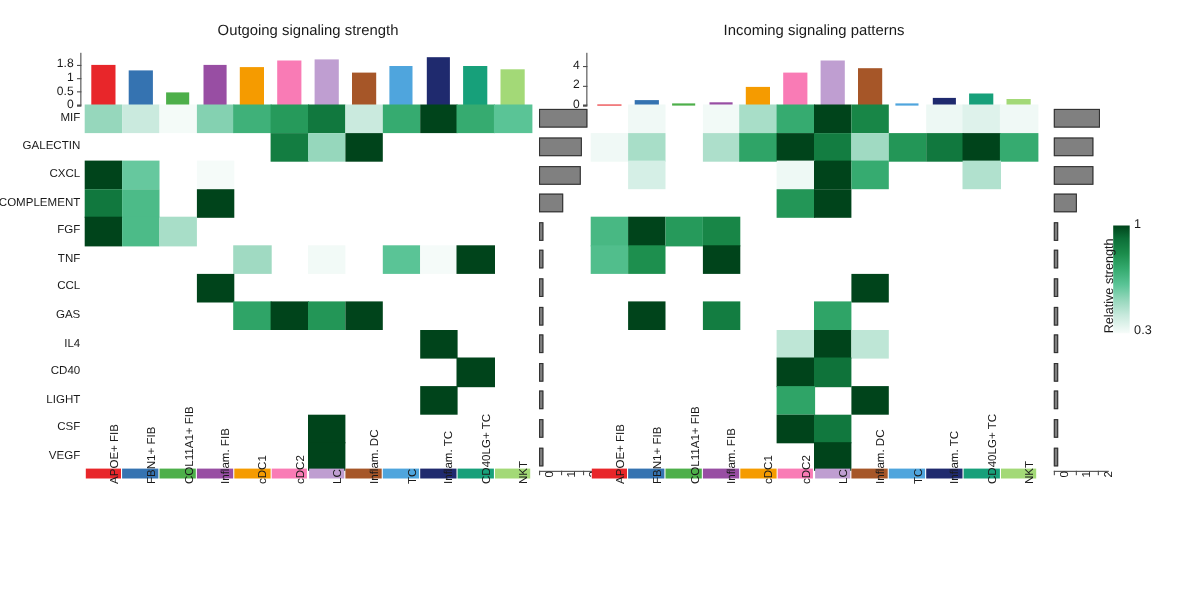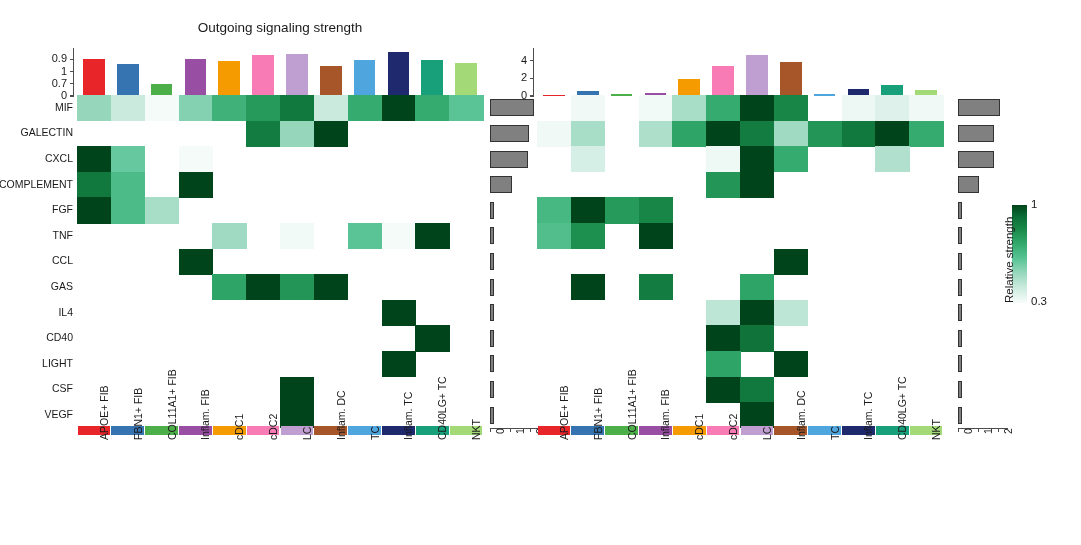--- a/index.html
+++ b/index.html
@@ -20,25 +20,25 @@
 </style>
 </head>
 <body>
 
 <div class="fig">
     <div class="panel-title abs" style="left:100px;top:20px;width:360px;">Outgoing signaling strength</div>
     <div class="axisline abs" style="left:73px;top:48px;width:1.3px;height:48px;"></div>
     <div class="tick abs" style="left:69.5px;top:95.4px;width:4px;height:1.3px;"></div>
     <div class="axislbl abs" style="left:29px;top:89px;width:38px;">0</div>
     <div class="tick abs" style="left:69.5px;top:83.17777777777778px;width:4px;height:1.3px;"></div>
-    <div class="axislbl abs" style="left:29px;top:76.77777777777777px;width:38px;">0.7</div>
+    <div class="axislbl abs" style="left:29px;top:76.77777777777777px;width:38px;">0.5</div>
     <div class="tick abs" style="left:69.5px;top:70.95555555555556px;width:4px;height:1.3px;"></div>
     <div class="axislbl abs" style="left:29px;top:64.55555555555556px;width:38px;">1</div>
     <div class="tick abs" style="left:69.5px;top:58.733333333333334px;width:4px;height:1.3px;"></div>
-    <div class="axislbl abs" style="left:29px;top:52.333333333333336px;width:38px;">0.9</div>
+    <div class="axislbl abs" style="left:29px;top:52.333333333333336px;width:38px;">1.8</div>
     <div class="abs" style="left:83.09px;top:58.6px;width:21.653333333333336px;height:37.4px;background:#e8262a;"></div>
     <div class="abs" style="left:116.92333333333335px;top:63.733333333333334px;width:21.653333333333336px;height:32.266666666666666px;background:#3573b1;"></div>
     <div class="abs" style="left:150.7566666666667px;top:84.26666666666667px;width:21.653333333333336px;height:11.733333333333333px;background:#4daf4a;"></div>
     <div class="abs" style="left:184.59px;top:58.6px;width:21.653333333333336px;height:37.4px;background:#984ea3;"></div>
     <div class="abs" style="left:218.42333333333335px;top:60.55555555555556px;width:21.653333333333336px;height:35.44444444444444px;background:#f59b00;"></div>
     <div class="abs" style="left:252.2566666666667px;top:55.177777777777784px;width:21.653333333333336px;height:40.822222222222216px;background:#f97bb5;"></div>
     <div class="abs" style="left:286.09px;top:53.955555555555556px;width:21.653333333333336px;height:42.044444444444444px;background:#bf9ed1;"></div>
     <div class="abs" style="left:319.92333333333335px;top:66.17777777777778px;width:21.653333333333336px;height:29.82222222222222px;background:#a65628;"></div>
     <div class="abs" style="left:353.75666666666666px;top:60.06666666666667px;width:21.653333333333336px;height:35.93333333333333px;background:#4fa5dd;"></div>
     <div class="abs" style="left:387.59px;top:52.48888888888889px;width:21.653333333333336px;height:43.51111111111111px;background:#1f2a6e;"></div>
@@ -133,20 +133,21 @@
     <div class="hbar" style="left:490px;top:355.3px;width:4px;height:17px;"></div>
     <div class="hbar" style="left:490px;top:380.90000000000003px;width:4px;height:17px;"></div>
     <div class="hbar" style="left:490px;top:406.50000000000006px;width:4px;height:17px;"></div>
     <div class="axisline abs" style="left:490px;top:427.8px;width:50px;height:1.3px;"></div>
     <div class="tick abs" style="left:490px;top:427.8px;width:1.3px;height:4px;"></div>
     <div class="collbl abs" style="left: 495px; top: 433.8px; font-size: 10.5px;">0</div>
     <div class="tick abs" style="left:510px;top:427.8px;width:1.3px;height:4px;"></div>
     <div class="collbl abs" style="left: 515px; top: 433.8px; font-size: 10.5px;">1</div>
     <div class="tick abs" style="left:530px;top:427.8px;width:1.3px;height:4px;"></div>
     <div class="collbl abs" style="left: 535px; top: 433.8px; font-size: 10.5px;">2</div>
+    <div class="panel-title abs" style="left:560px;top:20px;width:360px;">Incoming signaling patterns</div>
     <div class="axisline abs" style="left:533px;top:48px;width:1.3px;height:48px;"></div>
     <div class="tick abs" style="left:529.5px;top:95.4px;width:4px;height:1.3px;"></div>
     <div class="axislbl abs" style="left:489px;top:89px;width:38px;">0</div>
     <div class="tick abs" style="left:529.5px;top:77.80000000000001px;width:4px;height:1.3px;"></div>
     <div class="axislbl abs" style="left:489px;top:71.4px;width:38px;">2</div>
     <div class="tick abs" style="left:529.5px;top:60.199999999999996px;width:4px;height:1.3px;"></div>
     <div class="axislbl abs" style="left:489px;top:53.8px;width:38px;">4</div>
     <div class="abs" style="left:543.09px;top:94.5px;width:21.653333333333336px;height:1.5px;background:#e8262a;"></div>
     <div class="abs" style="left:576.9233333333334px;top:91.16px;width:21.653333333333336px;height:4.840000000000001px;background:#3573b1;"></div>
     <div class="abs" style="left:610.7566666666667px;top:94.416px;width:21.653333333333336px;height:1.5839999999999999px;background:#4daf4a;"></div>

